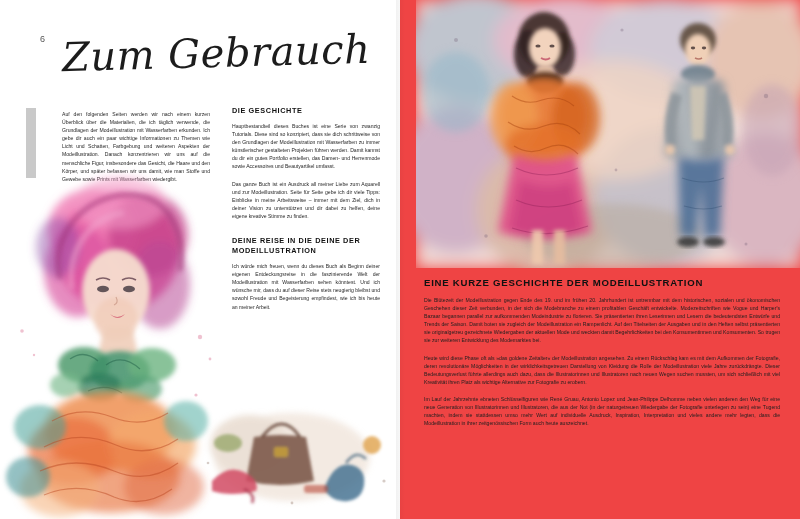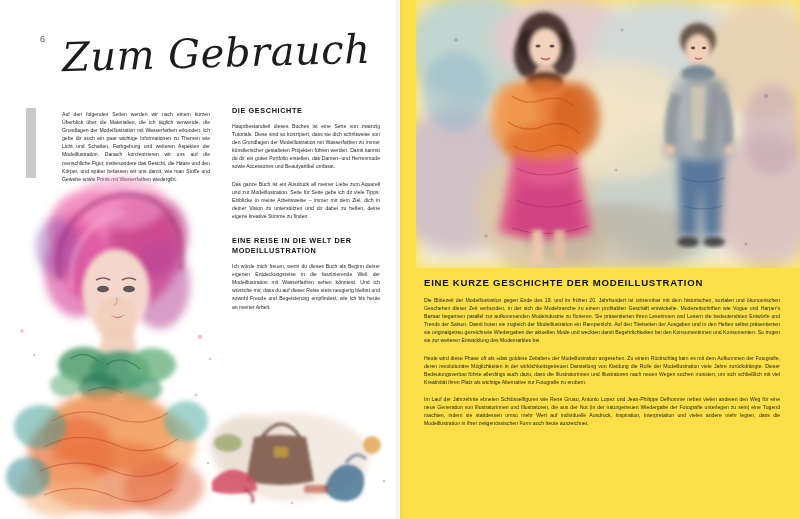--- a/index.html
+++ b/index.html
@@ -131,21 +131,21 @@
     width: 200px;
     height: 128px;
     overflow: hidden;
   }
 
   
   .right-page {
     position: absolute;
     left: 400px; top: 0;
     width: 400px; height: 519px;
-    background: #fde047;
+    background: #ef4444;
     overflow: hidden;
   }
   .illus-right {
     position: absolute;
     left: 16px; top: 0;
     width: 384px; height: 268px;
     overflow: hidden;
   }
   .right-head {
     position: absolute;
@@ -190,21 +190,21 @@
     </div>
 
     <div class="chapter-title">Zum Gebrauch</div>
 
     <div class="col-intro">Auf den folgenden Seiten werden wir nach einem kurzen Überblick über die Materialien, die ich täglich verwende, die Grundlagen der Modeillustration mit Wasserfarben erkunden. Ich gebe dir auch ein paar wichtige Informationen zu The­men wie Licht und Schatten, Farbgebung und weiteren Aspek­ten der Modeillustration. Danach konzentrieren wir uns auf die menschliche Figur, insbesondere das Gesicht, die Haare und den Körper, und später befassen wir uns damit, wie man Stoffe und Gewebe sowie Prints mit Wasserfarben wiedergibt.</div>
 
     <div class="col-right">
       <div class="sub-head">DIE GESCHICHTE</div>
       <p class="body-txt">Hauptbestandteil dieses Buches ist eine Serie von zwan­zig Tutorials. Diese sind so konzipiert, dass sie dich schrittweise von den Grundlagen der Modeillustration mit Wasserfarben zu immer künstlerischer gestalteten Projekten führen werden. Damit kannst du dir ein gutes Portfolio erstellen, das Damen- und Herrenmode sowie Acces­soires und Beautyartikel umfasst.</p>
       <p class="body-txt">Das ganze Buch ist ein Ausdruck all meiner Liebe zum Aquarell und zur Modeillustration. Seite für Seite gebe ich dir viele Tipps: Einblicke in meine Arbeitsweise – immer mit dem Ziel, dich in deiner Vision zu unterstützen und dir dabei zu helfen, deine eigene kreative Stimme zu finden.</p>
-      <div class="sub-head-2">EINE REISE IN DIE WELT DER MODEILLUSTRATION</div>
+      <div class="sub-head-2">DEINE REISE IN DIE DEINE DER MODEILLUSTRATION</div>
       <p class="body-txt">Ich würde mich freuen, wenn du dieses Buch als Beginn deiner eigenen Entdeckungsreise in die faszinierende Welt der Modeillustration mit Wasserfarben sehen könntest. Und ich wünsche mir, dass du auf dieser Reise stets neugierig bleibst und sowohl Freude und Begeisterung empfindest, wie ich bis heute an meiner Arbeit.</p>
     </div>
 
     <div class="illus-left">
       <svg width="250" height="360" viewBox="0 0 250 360" xmlns="http://www.w3.org/2000/svg">
         <defs>
           <filter id="soft1" x="-20%" y="-20%" width="140%" height="140%">
             <feGaussianBlur stdDeviation="2.4"></feGaussianBlur>
           </filter>
           <filter id="soft2" x="-20%" y="-20%" width="140%" height="140%">

